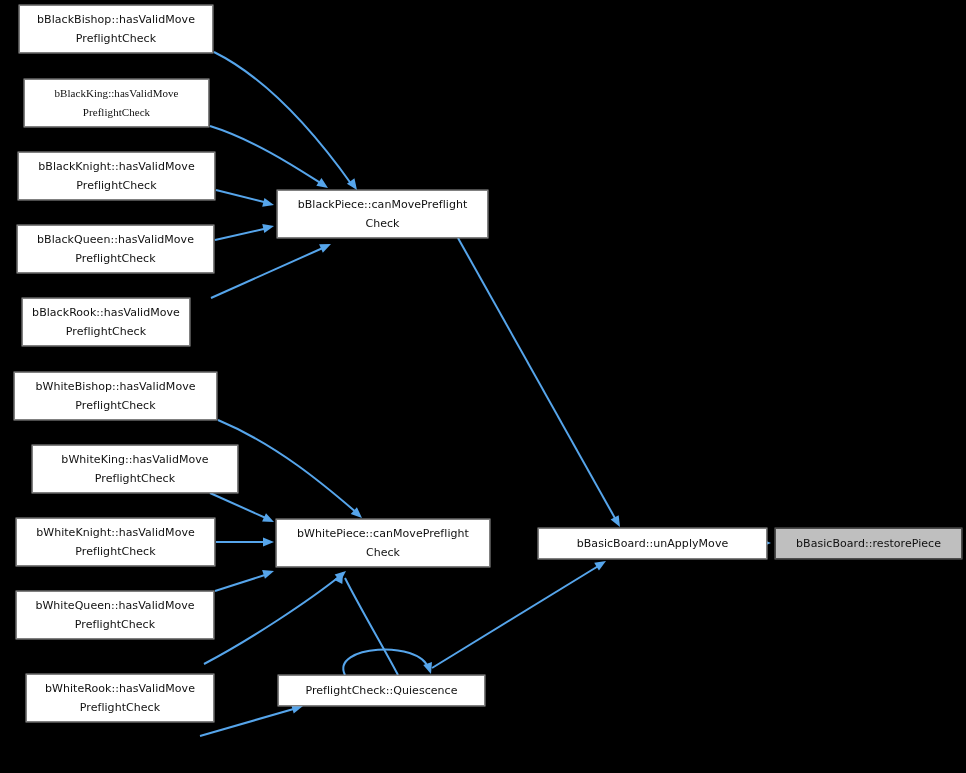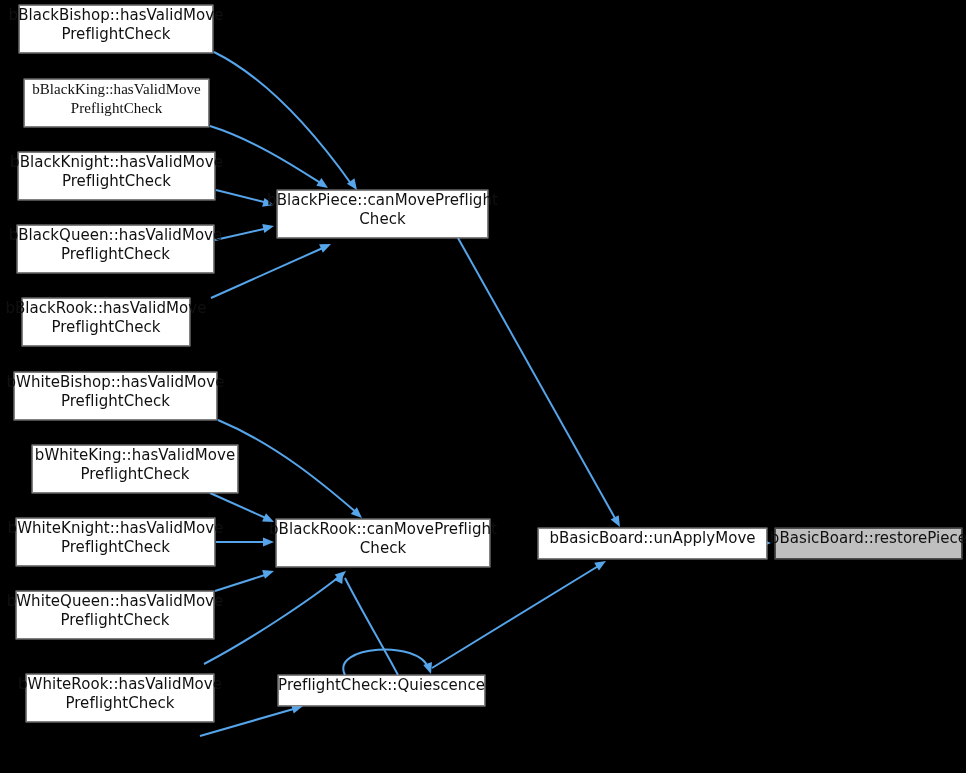--- a/index.html
+++ b/index.html
@@ -25,24 +25,24 @@
     height: 773px;
     pointer-events: none;
   }
   .node {
     position: absolute;
     box-sizing: border-box;
     background: #ffffff;
     border: 1px solid #808080;
     color: #101010;
     display: flex;
-    align-items: flex-start;
+    align-items: center;
     justify-content: center;
     text-align: center;
-    font-size: 15px;
+    font-size: 11px;
     line-height: 19px;
     letter-spacing: 0.05px;
     z-index: 2;
     box-shadow: 0 0 0 0.5px #9a9a9a;
   }
   .node.highlight {
     background: #bfbfbf;
     border: 1px solid #4d4d4d;
     box-shadow: 0 0 0 0.5px #6b6b6b;
   }
@@ -128,21 +128,21 @@
     </div>
     <div class="node" style="left: 26px; top: 664px; width: 188px; height: 48px; margin-top: 10px;">
       <span>bWhiteRook::hasValidMove
 PreflightCheck</span>
     </div>
     <div class="node" style="left: 277px; top: 190px; width: 211px; height: 48px;">
       <span>bBlackPiece::canMovePreflight
 Check</span>
     </div>
     <div class="node" style="left: 276px; top: 519px; width: 214px; height: 48px;">
-      <span>bBlackRook::canMovePreflight
+      <span>bWhitePiece::canMovePreflight
 Check</span>
     </div>
     <div class="node" style="left: 278px; top: 675px; width: 207px; height: 31px;">
       <span>PreflightCheck::Quiescence</span>
     </div>
     <div class="node" style="left: 538px; top: 528px; width: 229px; height: 31px;">
       <span>bBasicBoard::unApplyMove</span>
     </div>
     <div class="node highlight" style="left: 775px; top: 528px; width: 187px; height: 31px;">
       <span>bBasicBoard::restorePiece</span>

